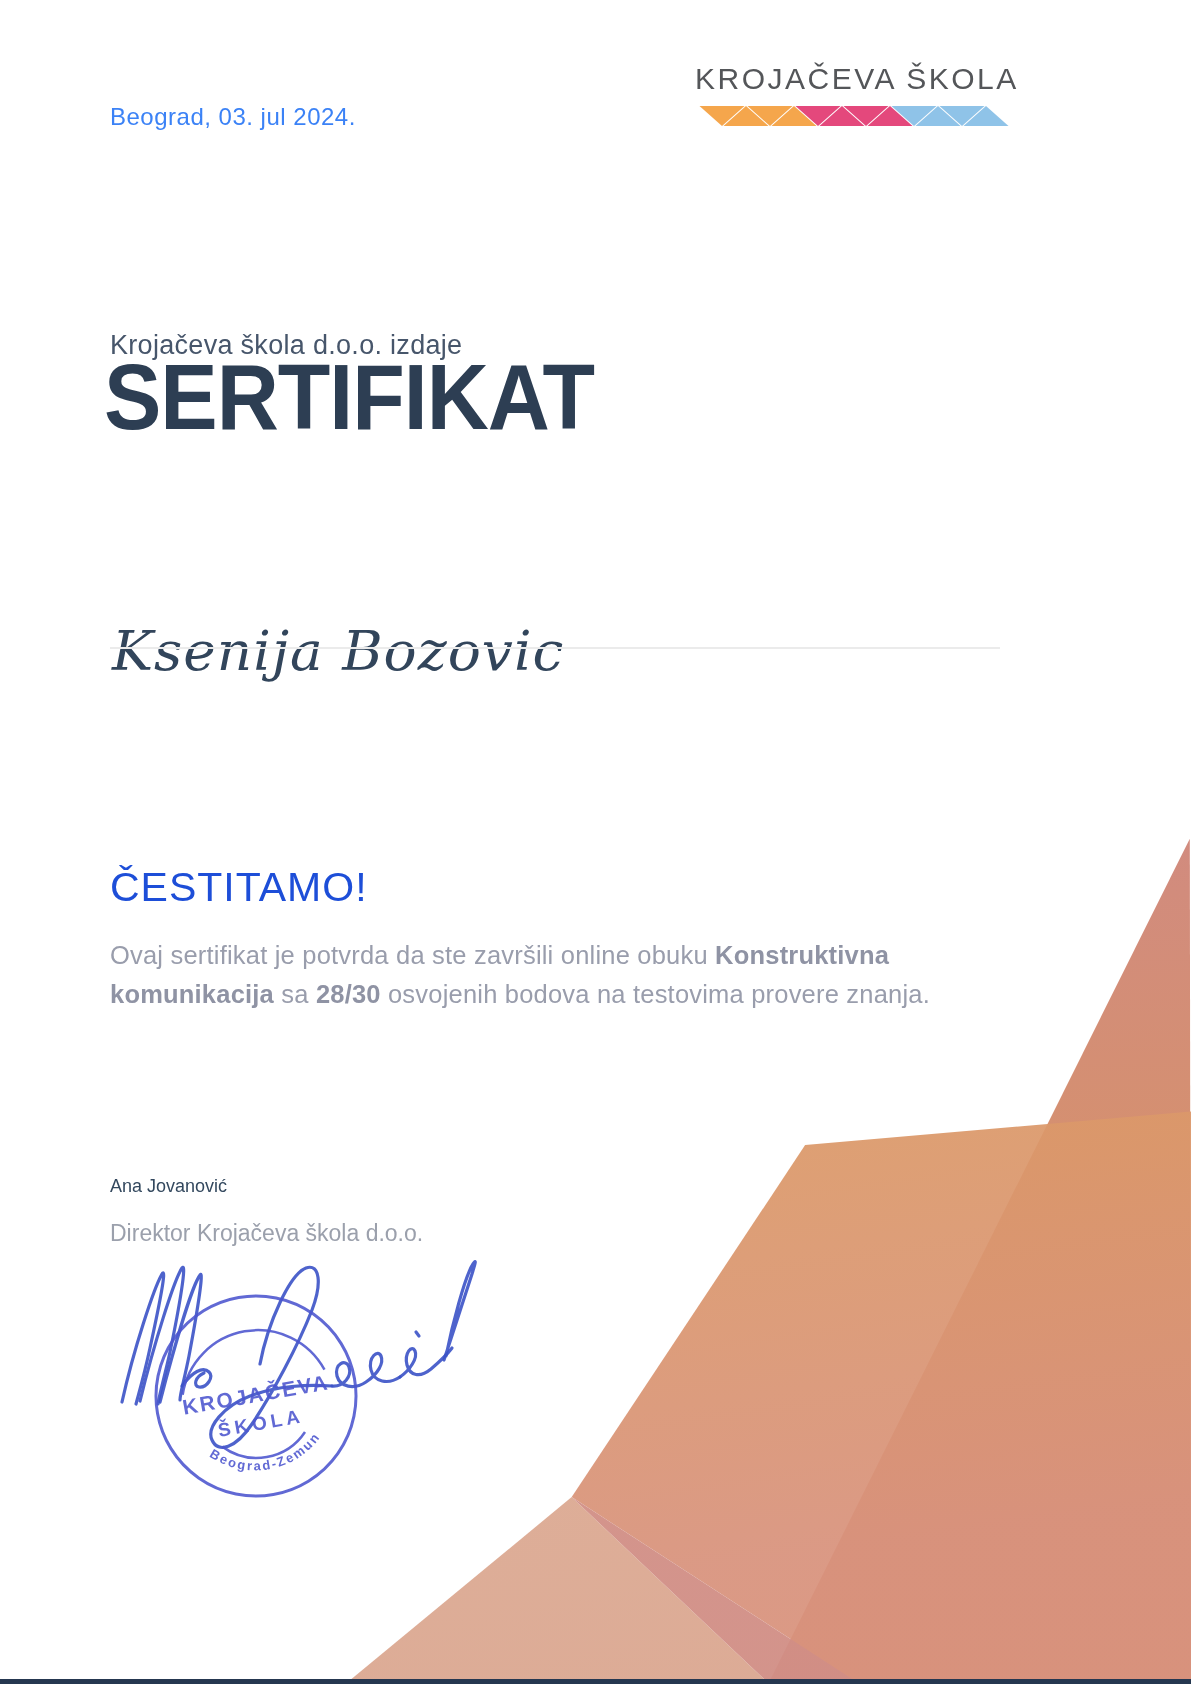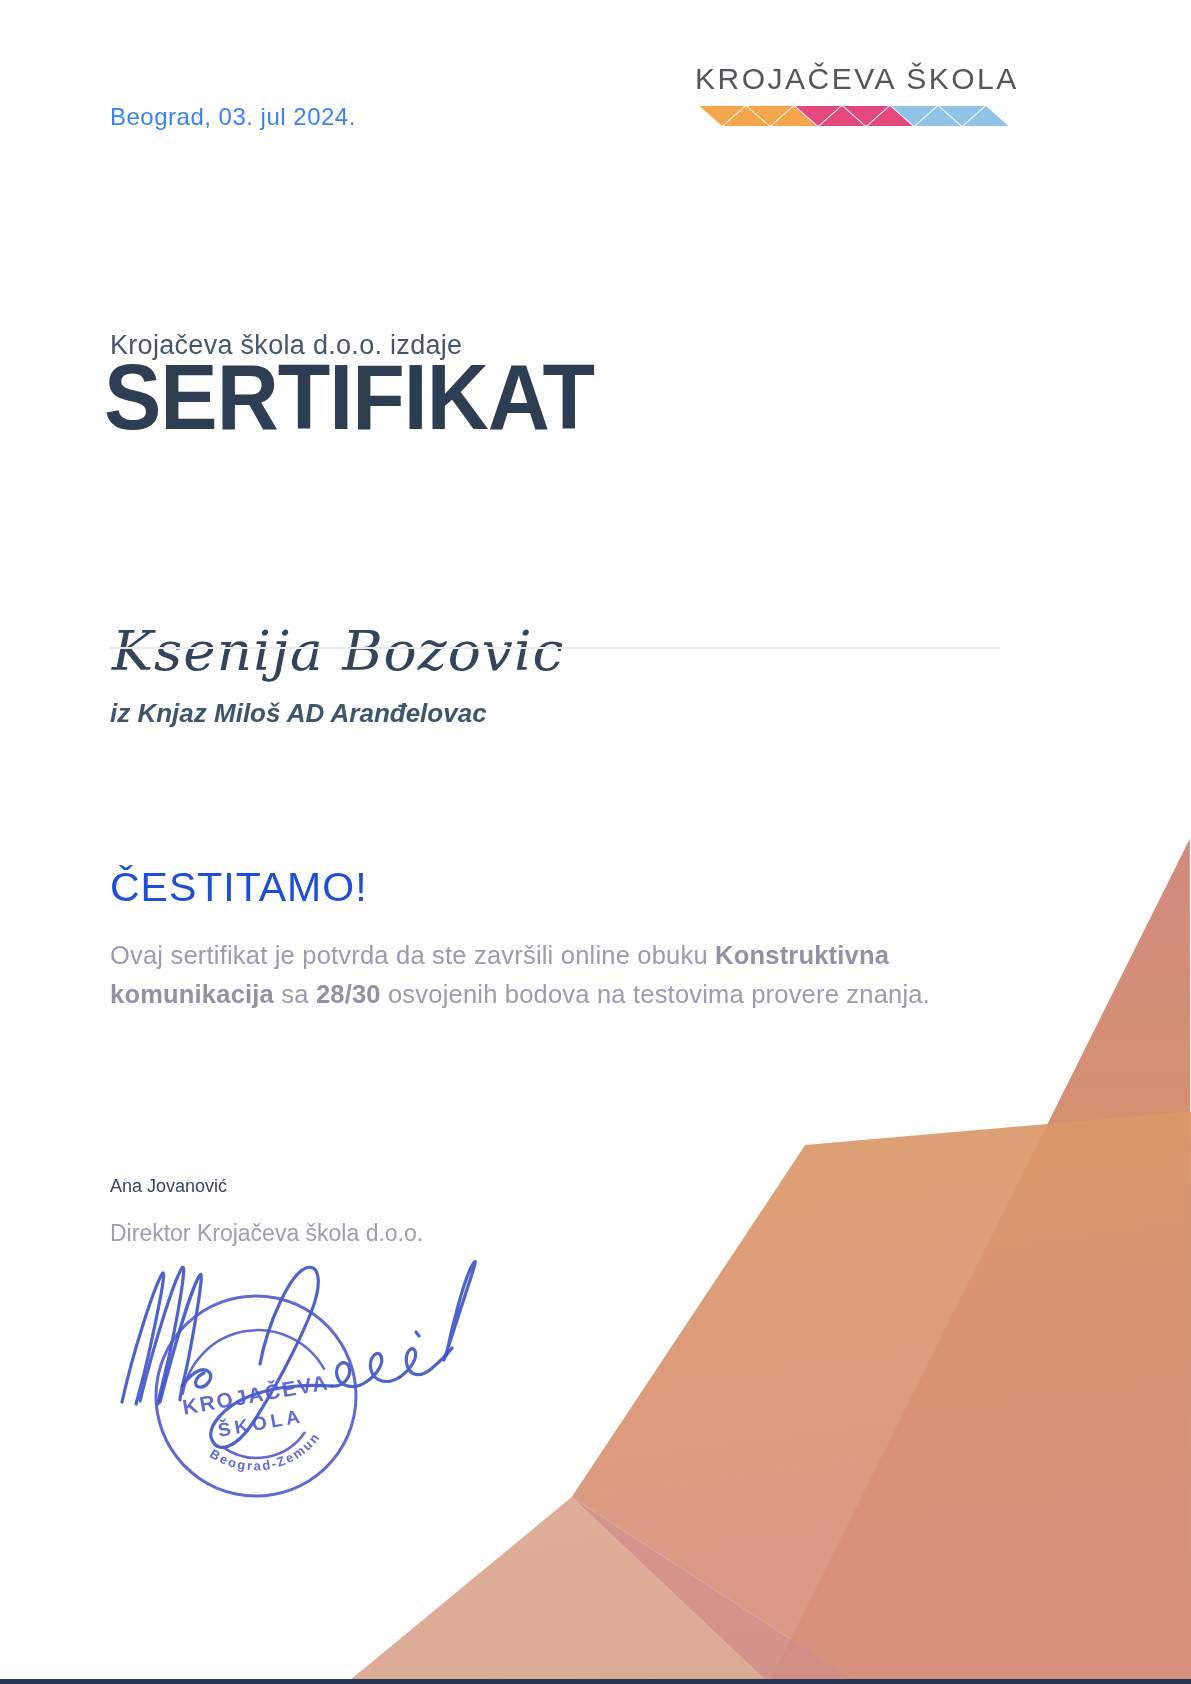--- a/index.html
+++ b/index.html
@@ -125,21 +125,20 @@
         <polygon points="241.5,1 286.5,1 264,21" fill="#8FC3E8"></polygon>
         <polygon points="265.5,21 310.5,21 288,1" fill="#8FC3E8"></polygon>
       </svg>
   </div>
 
   <div class="issuer">Krojačeva škola d.o.o. izdaje</div>
   <div class="title">SERTIFIKAT</div>
 
   <div class="name">Ksenija Bozovic</div>
   <div class="name-line"></div>
-  <div class="origin">iz Knjaz Miloš AD Aranđelovac</div>
 
   <div class="congrats">ČESTITAMO!</div>
 
   <div class="body-text">
     <span>Ovaj sertifikat je potvrda da ste završili online obuku </span><b>Konstruktivna komunikacija</b><span> sa </span><b>28/30</b><span> osvojenih bodova na testovima provere znanja.</span>
   </div>
 
   <div class="signer-name">Ana Jovanović</div>
   <div class="signer-role">Direktor Krojačeva škola d.o.o.</div>
 

